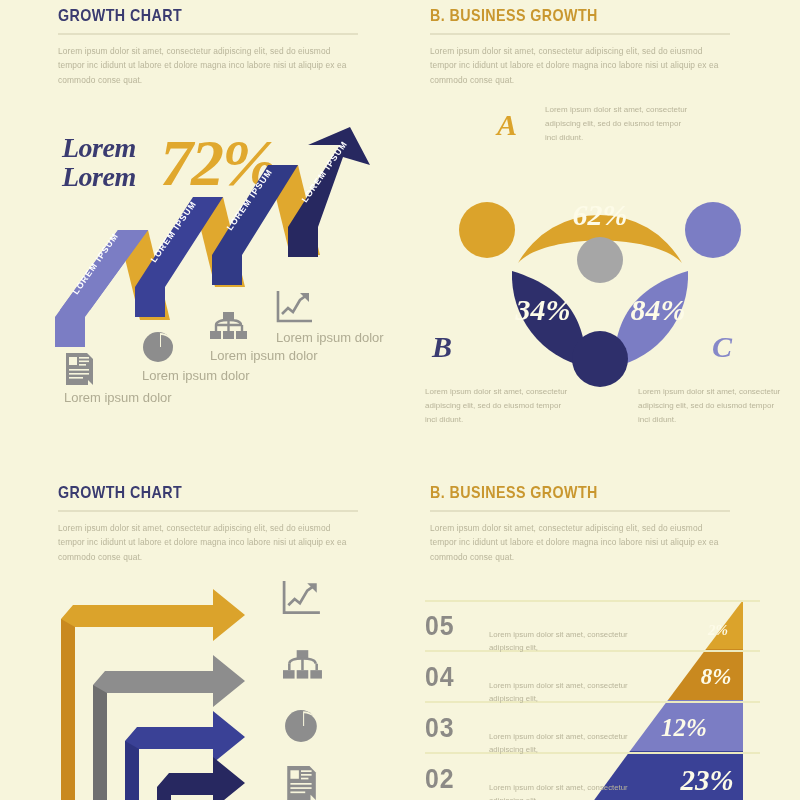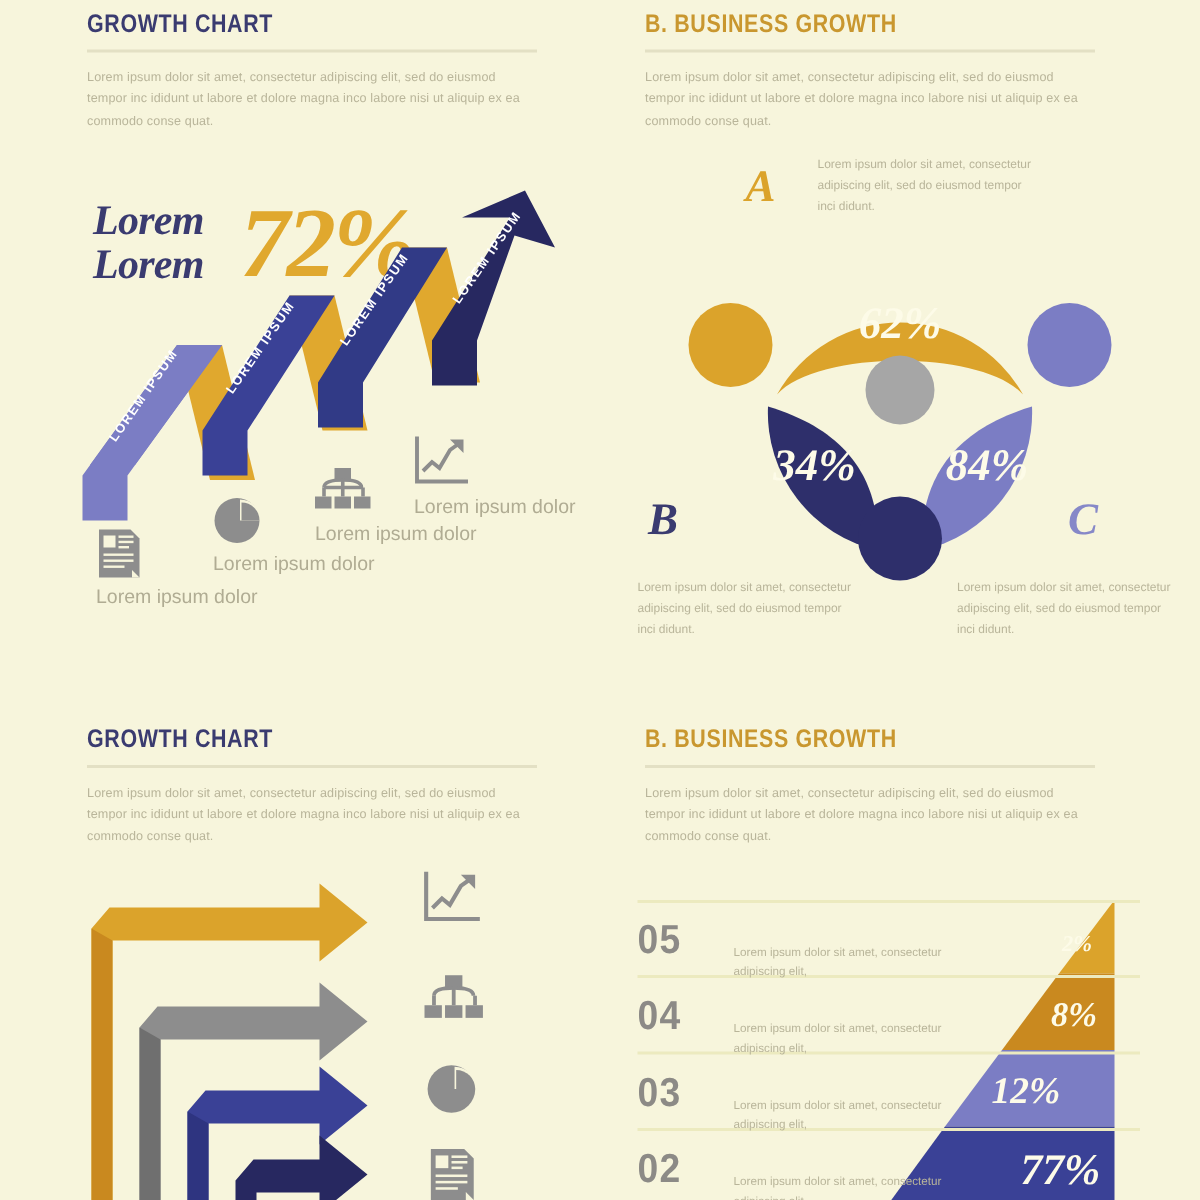--- a/index.html
+++ b/index.html
@@ -292,15 +292,15 @@
     <div class="lr-txt">Lorem ipsum dolor sit amet, consectetur adipiscing elit,</div>
   </div>
   <div class="lr-row" style="top:760px;">
     <div class="lr-num">02</div>
     <div class="lr-txt">Lorem ipsum dolor sit amet, consectetur adipiscing elit,</div>
   </div>
 
   <div class="pyr-pct" style="left:690px;top:622px;width:56px;font-size:15px;">2%</div>
   <div class="pyr-pct" style="left:686px;top:664px;width:60px;font-size:23px;">8%</div>
   <div class="pyr-pct" style="left:648px;top:714px;width:72px;font-size:25px;">12%</div>
-  <div class="pyr-pct" style="left:668px;top:764px;width:78px;font-size:29px;">77%</div>
+  <div class="pyr-pct" style="left:668px;top:764px;width:78px;font-size:29px;">23%</div>
 
 </div>
 
 </body></html>

